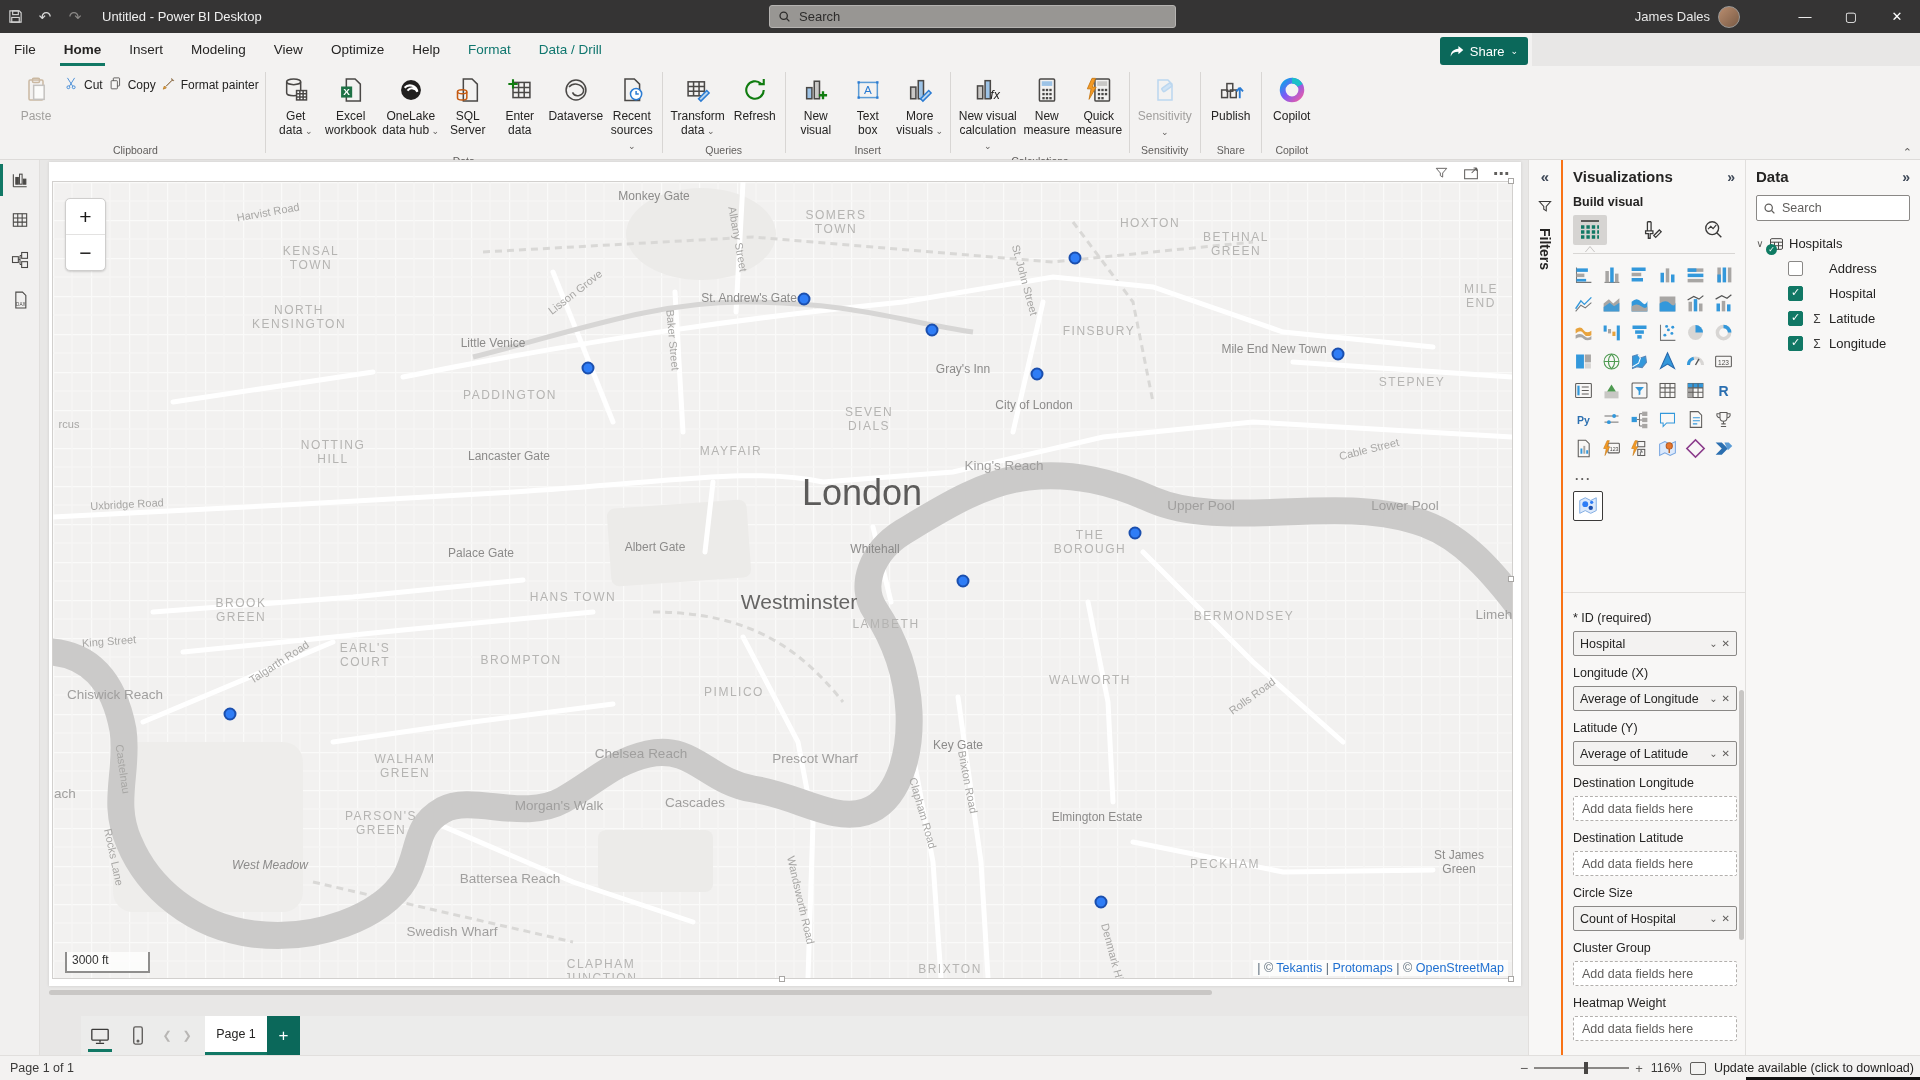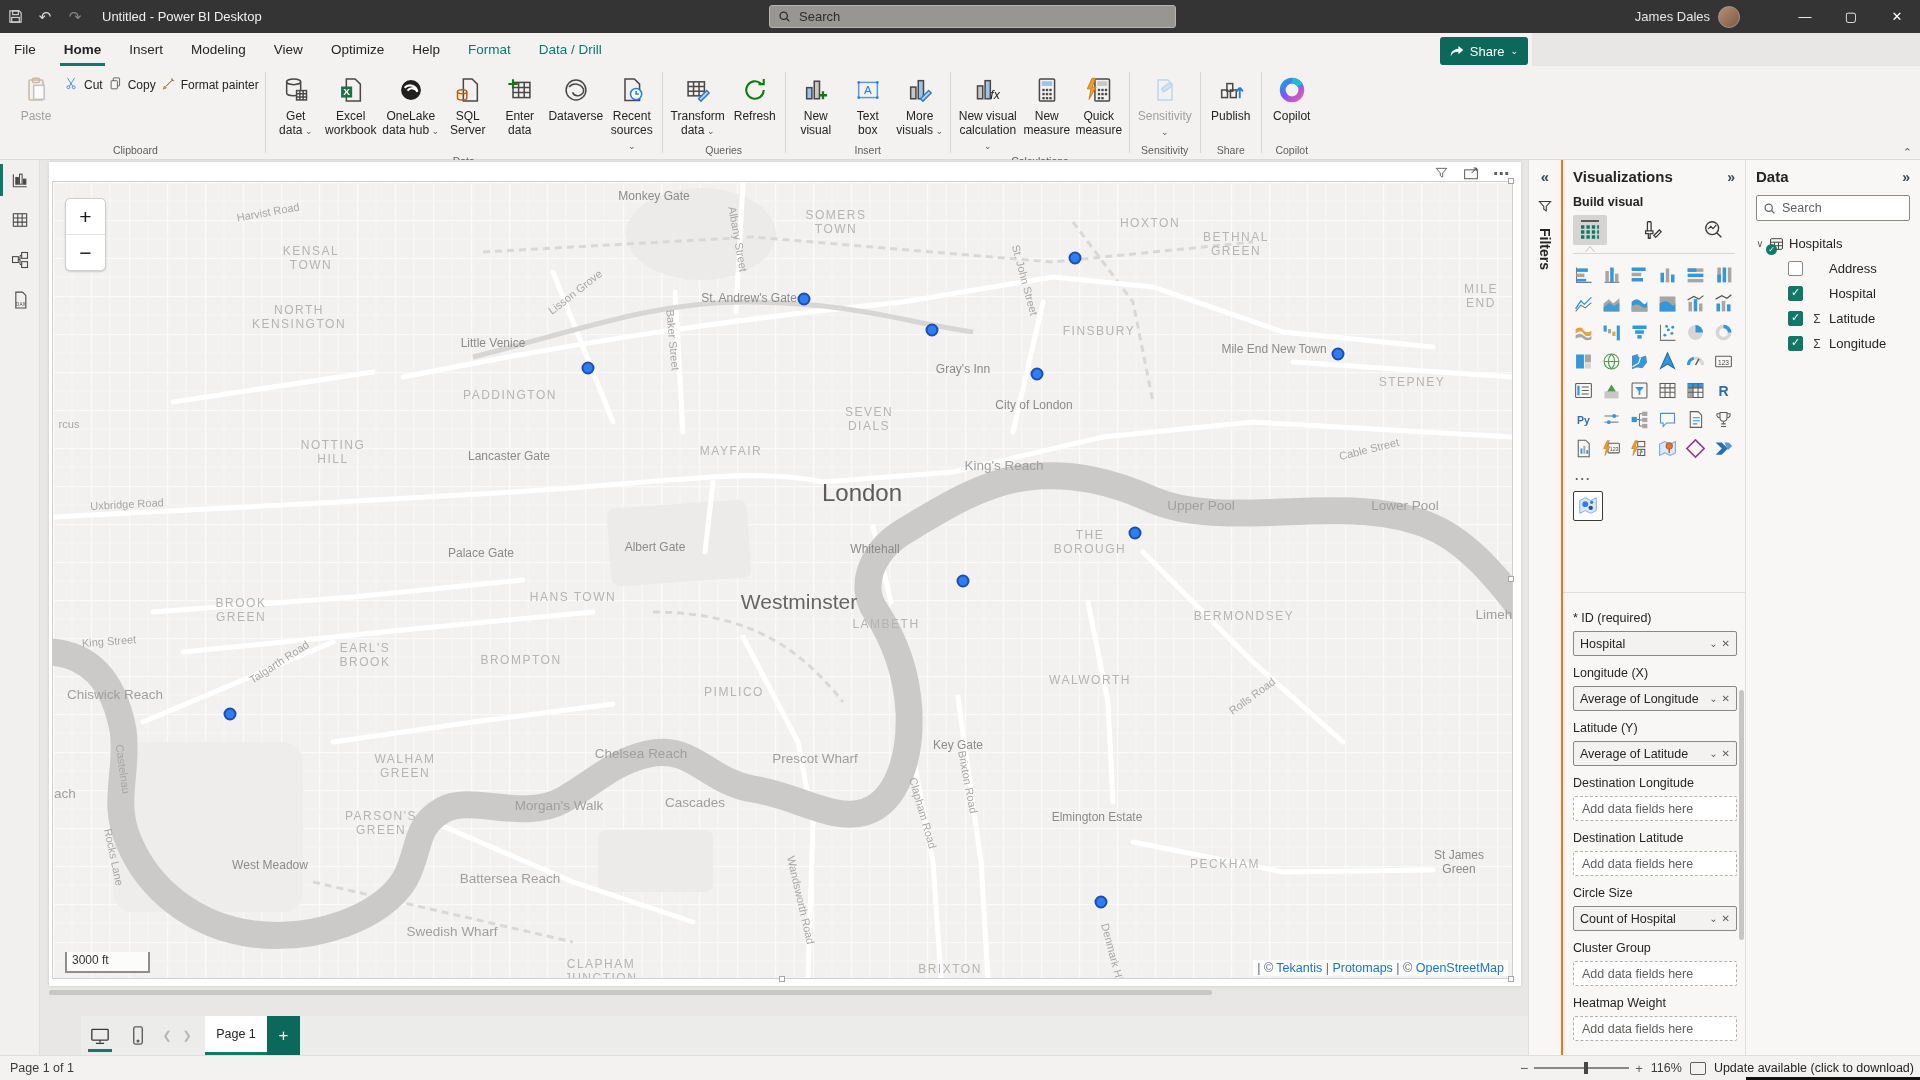--- a/index.html
+++ b/index.html
@@ -61,21 +61,21 @@
   .vh-ic { width:20px; height:18px; display:flex; align-items:center; justify-content:center; cursor:pointer; }
   .visual { position:absolute; left:3px; top:19px; width:1461px; height:798px; border:1px solid #d2d0ce; background:#f2f1f0; }
   .handle { position:absolute; width:6px; height:6px; border:1px solid #a8a6a4; background:#fff; }
   .hscroll { position:absolute; left:9px; top:830px; width:1163px; height:5px; background:#c9c7c5; border-radius:3px; }
 
   
   .map { position:absolute; left:0; top:0; width:1459px; height:796px; overflow:hidden; background:#f2f1f0; }
   .map svg.base { position:absolute; left:0; top:0; }
   .map-label { position:absolute; transform:translate(-50%,-50%); white-space:pre-line; text-align:center; pointer-events:none; }
   .ml-place { font-size:12px; color:#8c8b8a; }
-  .ml-big { font-size:24px; color:#5c5b5a; }
+  .ml-big { font-size:36px; color:#5c5b5a; }
   .ml-big2 { font-size:21px; color:#666564; }
   .ml-area { font-size:12px; color:#b5b4b2; letter-spacing:1.5px; line-height:14px; }
   .ml-water { font-size:13.5px; color:#a09f9e; }
   .ml-road { font-size:11px; color:#a8a7a5; }
   .map-dot { position:absolute; width:13px; height:13px; border-radius:50%; background:#2f7df6; border:2.5px solid #1b4fae;
     transform:translate(-50%,-50%); cursor:pointer; }
   .zoomctl { position:absolute; left:12px; top:16px; width:41px; height:73px; background:#fff; border:1px solid #cfcecd;
     border-radius:5px; box-shadow:0 1px 2px rgba(0,0,0,.15); display:flex; flex-direction:column; }
   .zoomctl div { flex:1; display:flex; align-items:center; justify-content:center; font-size:21px; color:#1b1a19; cursor:pointer; }
   .zoomctl div:first-child { border-bottom:1px solid #e3e2e1; }
@@ -616,21 +616,21 @@
                 <div class="map-label ml-place" style="left: 440px; top: 161px;">Little Venice</div>
                 <div class="map-label ml-place" style="left: 910px; top: 187px;">Gray's Inn</div>
                 <div class="map-label ml-place" style="left: 981px; top: 223px;">City of London</div>
                 <div class="map-label ml-place" style="left: 1221px; top: 167px;">Mile End New Town</div>
                 <div class="map-label ml-place" style="left: 456px; top: 274px;">Lancaster Gate</div>
                 <div class="map-label ml-place" style="left: 428px; top: 371px;">Palace Gate</div>
                 <div class="map-label ml-place" style="left: 602px; top: 365px;">Albert Gate</div>
                 <div class="map-label ml-place" style="left: 822px; top: 367px;">Whitehall</div>
                 <div class="map-label ml-place" style="left: 905px; top: 563px;">Key Gate</div>
                 <div class="map-label ml-place" style="left: 1044px; top: 635px;">Elmington Estate</div>
-                <div class="map-label ml-place" style="left: 217px; top: 683px;">West Meadow</div>
+                <div class="map-label ml-place" style="left: 217px; top: 683px; font-style: italic;">West Meadow</div>
                 <div class="map-label ml-place" style="left: 1406px; top: 680px;">St James Green</div>
                 <div class="map-label ml-area" style="left: 783px; top: 40px;">SOMERS
 TOWN</div>
                 <div class="map-label ml-area" style="left: 1097px; top: 41px;">HOXTON</div>
                 <div class="map-label ml-area" style="left: 1183px; top: 62px;">BETHNAL
 GREEN</div>
                 <div class="map-label ml-area" style="left: 258px; top: 76px;">KENSAL
 TOWN</div>
                 <div class="map-label ml-area" style="left: 1046px; top: 149px;">FINSBURY</div>
                 <div class="map-label ml-area" style="left: 1428px; top: 114px;">MILE END</div>
@@ -644,21 +644,21 @@
                 <div class="map-label ml-area" style="left: 816px; top: 237px;">SEVEN
 DIALS</div>
                 <div class="map-label ml-area" style="left: 1037px; top: 360px;">THE
 BOROUGH</div>
                 <div class="map-label ml-area" style="left: 520px; top: 415px;">HANS TOWN</div>
                 <div class="map-label ml-area" style="left: 833px; top: 442px;">LAMBETH</div>
                 <div class="map-label ml-area" style="left: 1191px; top: 434px;">BERMONDSEY</div>
                 <div class="map-label ml-area" style="left: 188px; top: 428px;">BROOK
 GREEN</div>
                 <div class="map-label ml-area" style="left: 312px; top: 473px;">EARL'S
-BROOK</div>
+COURT</div>
                 <div class="map-label ml-area" style="left: 468px; top: 478px;">BROMPTON</div>
                 <div class="map-label ml-area" style="left: 1037px; top: 498px;">WALWORTH</div>
                 <div class="map-label ml-area" style="left: 681px; top: 510px;">PIMLICO</div>
                 <div class="map-label ml-area" style="left: 352px; top: 584px;">WALHAM
 GREEN</div>
                 <div class="map-label ml-area" style="left: 328px; top: 641px;">PARSON'S
 GREEN</div>
                 <div class="map-label ml-area" style="left: 1172px; top: 682px;">PECKHAM</div>
                 <div class="map-label ml-area" style="left: 897px; top: 787px;">BRIXTON</div>
                 <div class="map-label ml-area" style="left: 548px; top: 789px;">CLAPHAM

